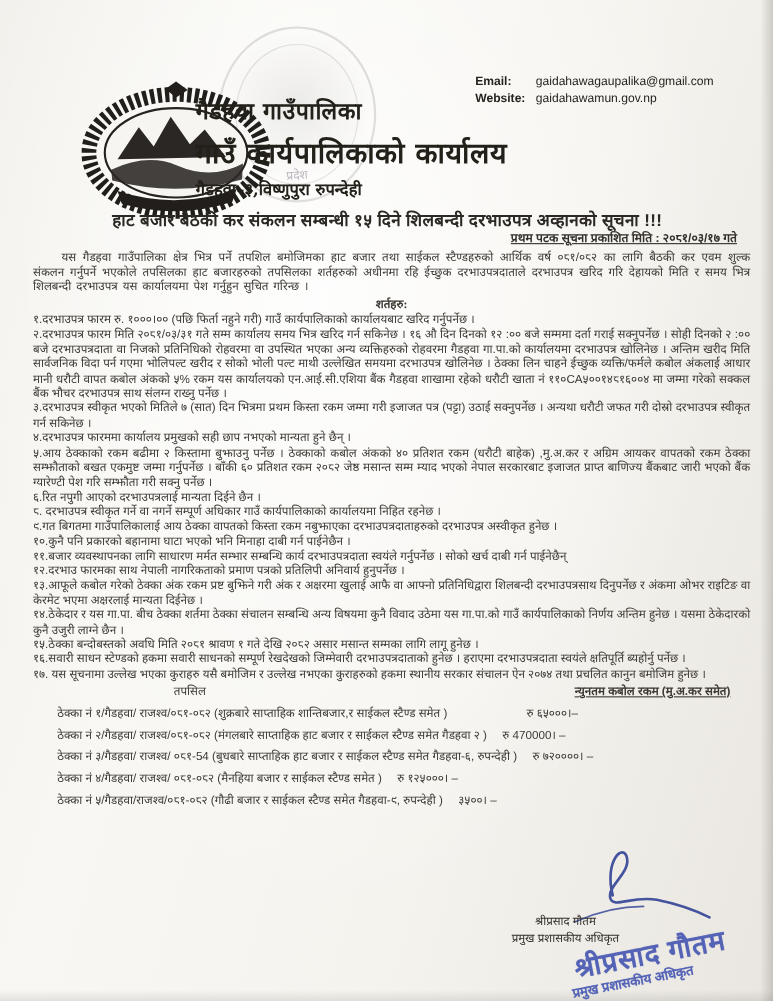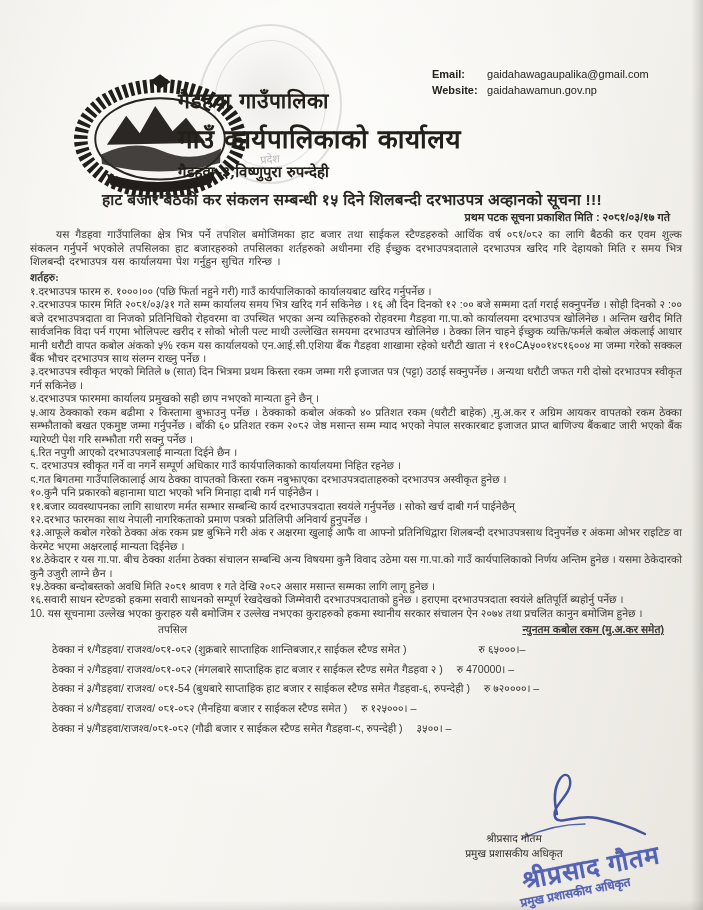--- a/index.html
+++ b/index.html
@@ -47,23 +47,23 @@
   .masthead .l1 { font-size:21px; font-weight:700; letter-spacing:.5px; }
   .masthead .l2 { font-size:26px; font-weight:700; margin-top:6px; letter-spacing:.5px; }
   .masthead .l3 { font-size:15px; font-weight:700; margin-top:5px; }
   .notice-title {
     position:absolute; left:24px; top:188px; width:656px; text-align:center;
     font-size:15.5px; font-weight:600; color:#2c2823; letter-spacing:.3px;
   }
 
   
   .flow { position:absolute; left:30px; top:211px; width:652px; font-size:10.6px; line-height:13.4px; }
-  .pub-date { text-align:right; padding-right:12px; font-size:11px; font-weight:600; color:#332f2a; }
+  .pub-date { text-align:right; padding-right:12px; font-size:11px; font-weight:600; color:#332f2a;text-decoration:underline; }
   .intro { margin:4px 0 2px; text-align:justify; text-indent:26px; word-spacing:1.5px; }
-  .terms-heading { font-weight:700; margin:2px 0 1px;font-family:Liberation Serif, serif; }
+  .terms-heading { text-align:center; font-weight:700; margin:2px 0 1px;font-family:Liberation Serif, serif; }
   .term { margin:0; text-align:justify; }
   .schedule { margin-top:3px; }
   .sched-head { display:flex; justify-content:space-between; margin:1px 16px 6px; }
   .sched-head .left { margin-left:112px; }
   .sched-head .right { font-weight:700; text-decoration:underline; margin-right:2px; }
   .sched-row { display:flex; margin:0 0 6.5px 22px; }
   .sched-row .amount { margin-left:14px; white-space:nowrap; }
   .sched-row.first .amount { margin-left:72px;text-align:center; }
 
   
@@ -123,21 +123,21 @@
     <p class="term">६.रित नपुगी आएको दरभाउपत्रलाई मान्यता दिईने छैन ।</p>
     <p class="term">८. दरभाउपत्र स्वीकृत गर्ने वा नगर्ने सम्पूर्ण अधिकार गाउँ कार्यपालिकाको कार्यालयमा निहित रहनेछ ।</p>
     <p class="term">९.गत बिगतमा गाउँपालिकालाई आय ठेक्का वापतको किस्ता रकम नबुझाएका दरभाउपत्रदाताहरुको दरभाउपत्र अस्वीकृत हुनेछ ।</p>
     <p class="term">१०.कुनै पनि प्रकारको बहानामा घाटा भएको भनि मिनाहा दाबी गर्न पाईनेछैन ।</p>
     <p class="term">११.बजार  व्यवस्थापनका लागि साधारण मर्मत सम्भार सम्बन्धि कार्य दरभाउपत्रदाता स्वयंले गर्नुपर्नेछ । सोको खर्च दाबी गर्न पाईनेछैन्</p>
     <p class="term">१२.दरभाउ फारमका साथ नेपाली नागरिकताको प्रमाण पत्रको प्रतिलिपी अनिवार्य हुनुपर्नेछ ।</p>
     <p class="term">१३.आफूले कबोल गरेको ठेक्का अंक रकम प्रष्ट बुझिने गरी अंक र अक्षरमा खुलाई आफै वा आफ्नो प्रतिनिधिद्वारा शिलबन्दी दरभाउपत्रसाथ दिनुपर्नेछ र अंकमा ओभर राइटिङ वा केरमेट भएमा अक्षरलाई मान्यता दिईनेछ ।</p>
     <p class="term">१४.ठेकेदार र यस गा.पा. बीच ठेक्का शर्तमा ठेक्का संचालन सम्बन्धि अन्य विषयमा कुनै विवाद उठेमा यस गा.पा.को गाउँ कार्यपालिकाको निर्णय अन्तिम हुनेछ । यसमा ठेकेदारको कुनै उजुरी लाग्ने छैन ।</p>
     <p class="term">१५.ठेक्का बन्दोबस्तको अवधि मिति २०८१ श्रावण १ गते देखि २०८२ असार मसान्त सम्मका लागि लागू हुनेछ ।</p>
     <p class="term">१६.सवारी साधन स्टेण्डको हकमा सवारी साधनको सम्पूर्ण रेखदेखको जिम्मेवारी दरभाउपत्रदाताको हुनेछ । हराएमा दरभाउपत्रदाता स्वयंले क्षतिपूर्ति ब्यहोर्नु पर्नेछ ।</p>
-    <p class="term">10. यस सूचनामा उल्लेख भएका कुराहरु यसै बमोजिम र उल्लेख नभएका कुराहरुको हकमा स्थानीय सरकार संचालन ऐन २०७४ तथा प्रचलित कानुन बमोजिम हुनेछ ।</p>
+    <p class="term">१७. यस सूचनामा उल्लेख भएका कुराहरु यसै बमोजिम र उल्लेख नभएका कुराहरुको हकमा स्थानीय सरकार संचालन ऐन २०७४ तथा प्रचलित कानुन बमोजिम हुनेछ ।</p>
 
     <div class="schedule">
       <div class="sched-head">
         <span class="left">तपसिल</span>
         <span class="right">न्युनतम कबोल रकम (मु.अ.कर समेत)</span>
       </div>
       <div class="sched-row first">
         <span class="label">ठेक्का नं १/गैडहवा/ राजश्व/०८१-०८२ (शुक्रबारे साप्ताहिक शान्तिबजार,र साईकल स्टैण्ड समेत )</span>
         <span class="amount">रु ६५०००।–</span>
       </div>

